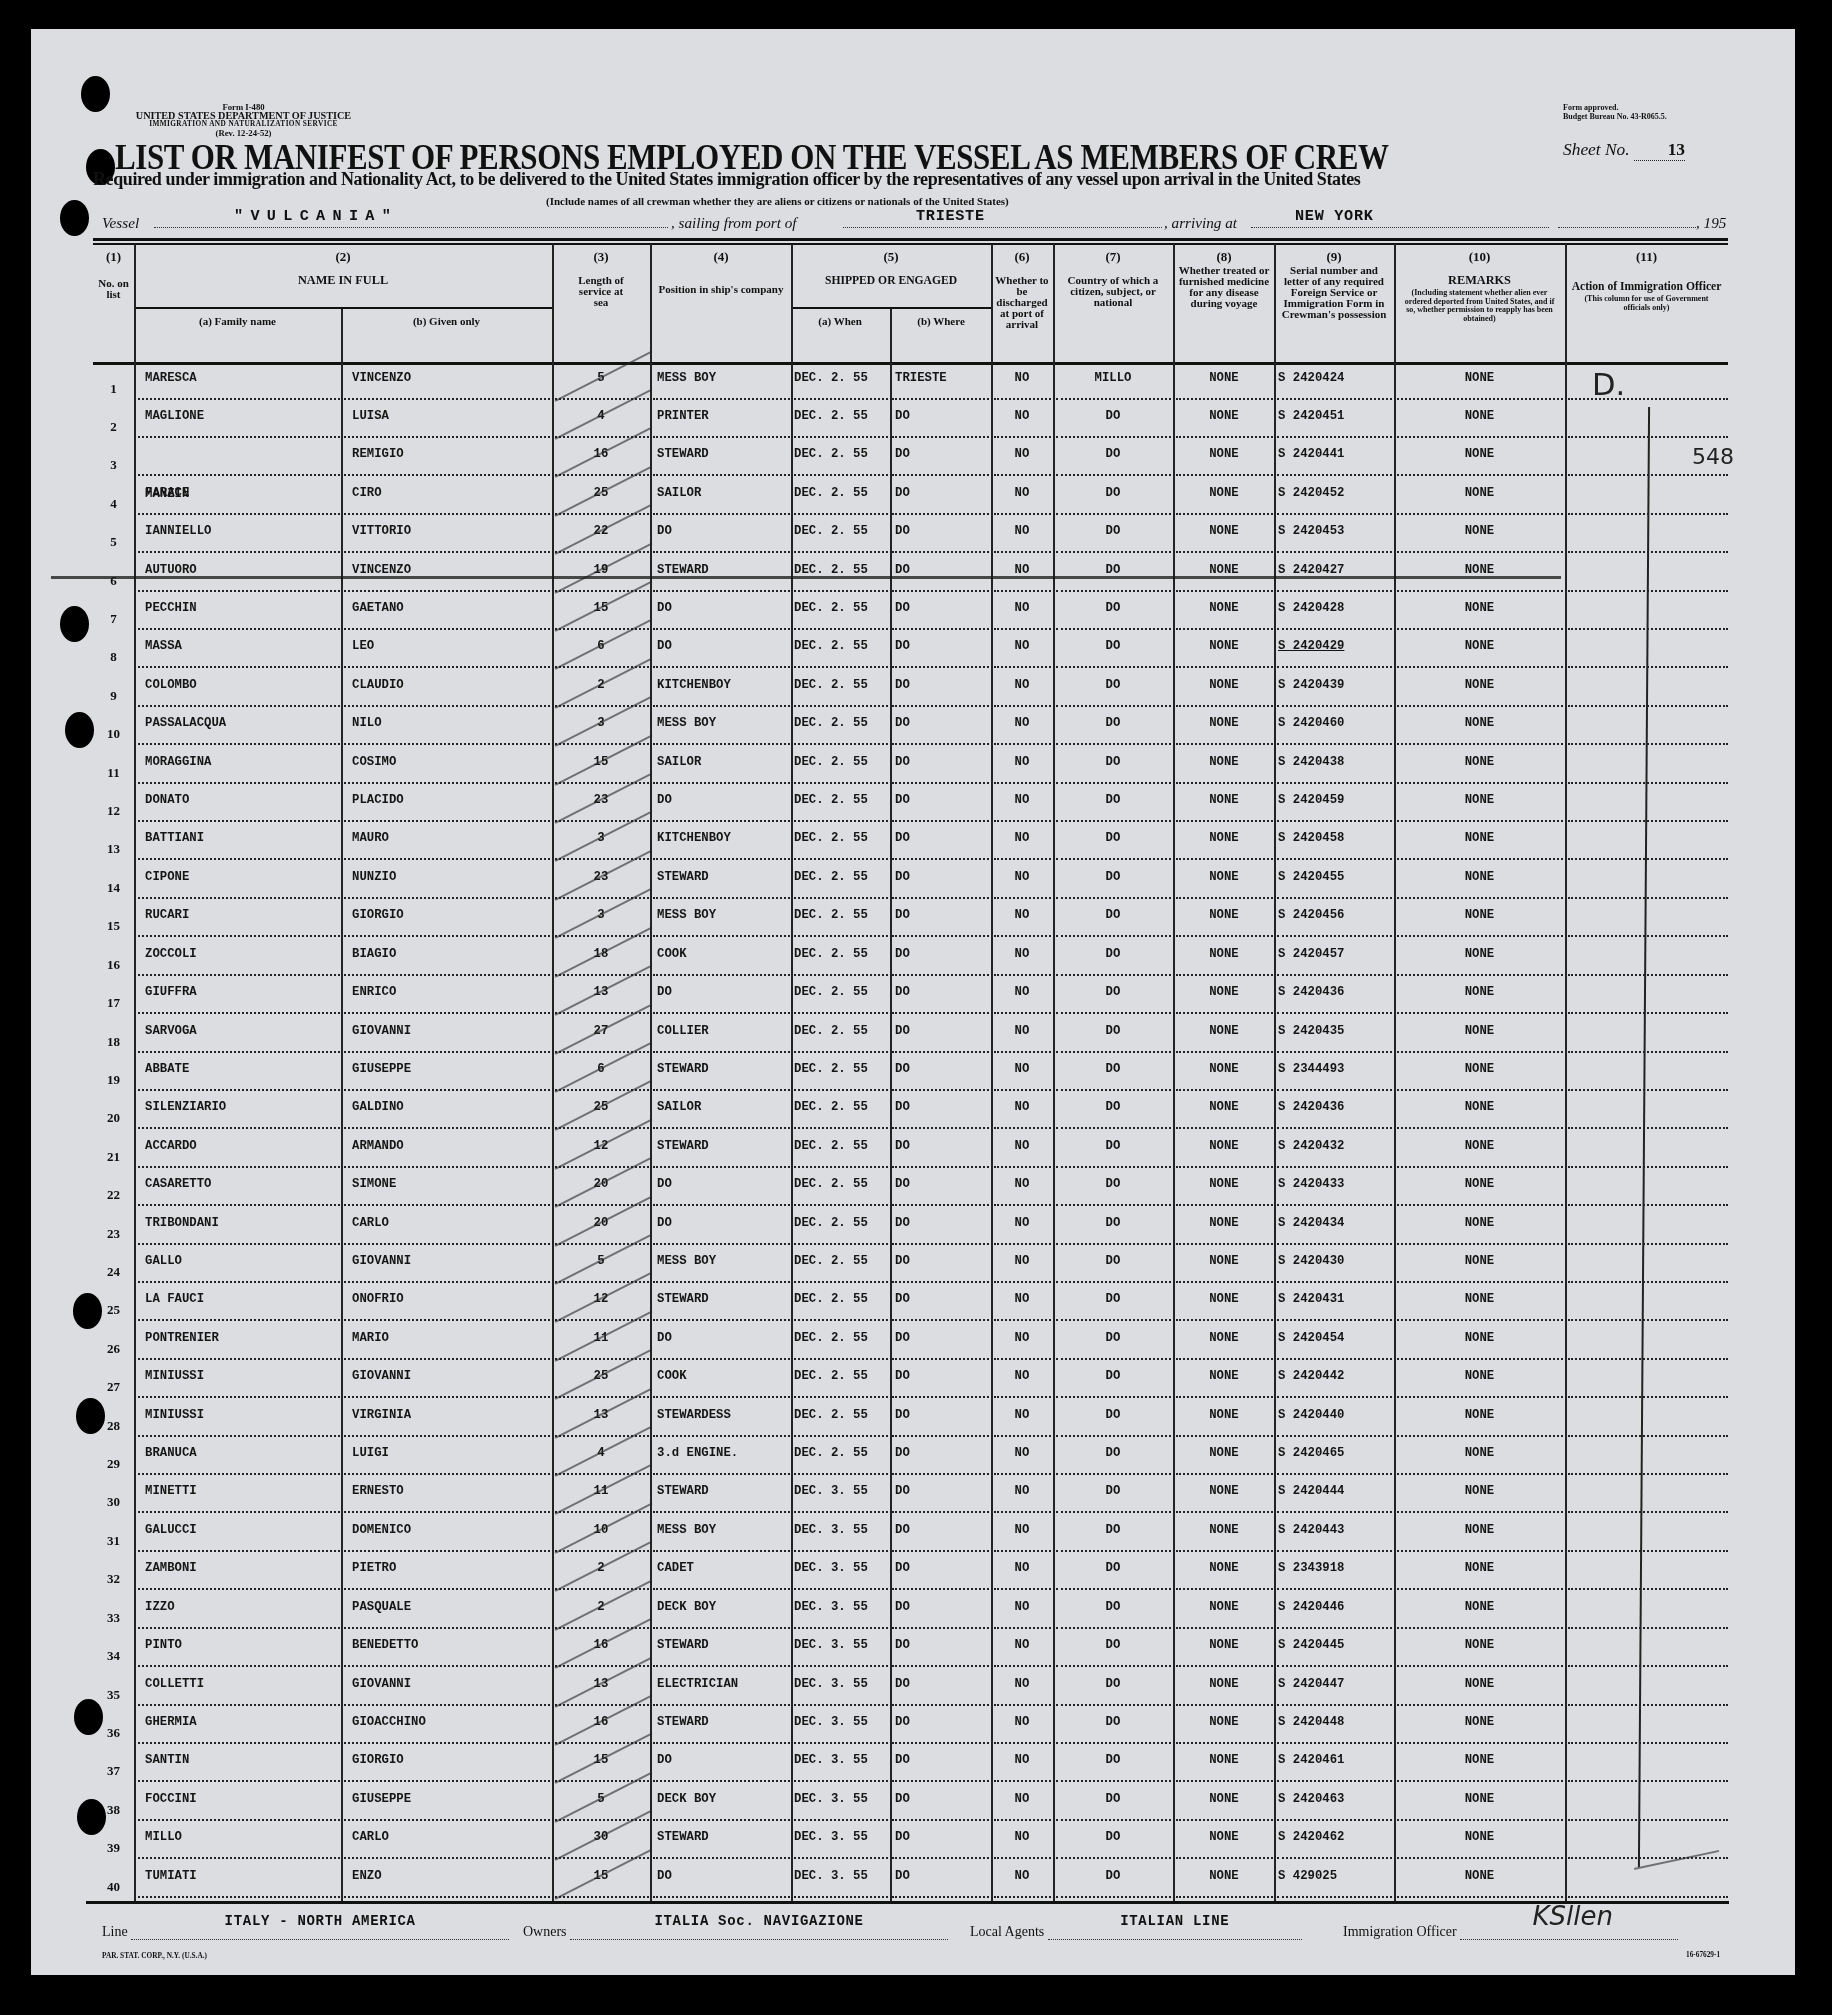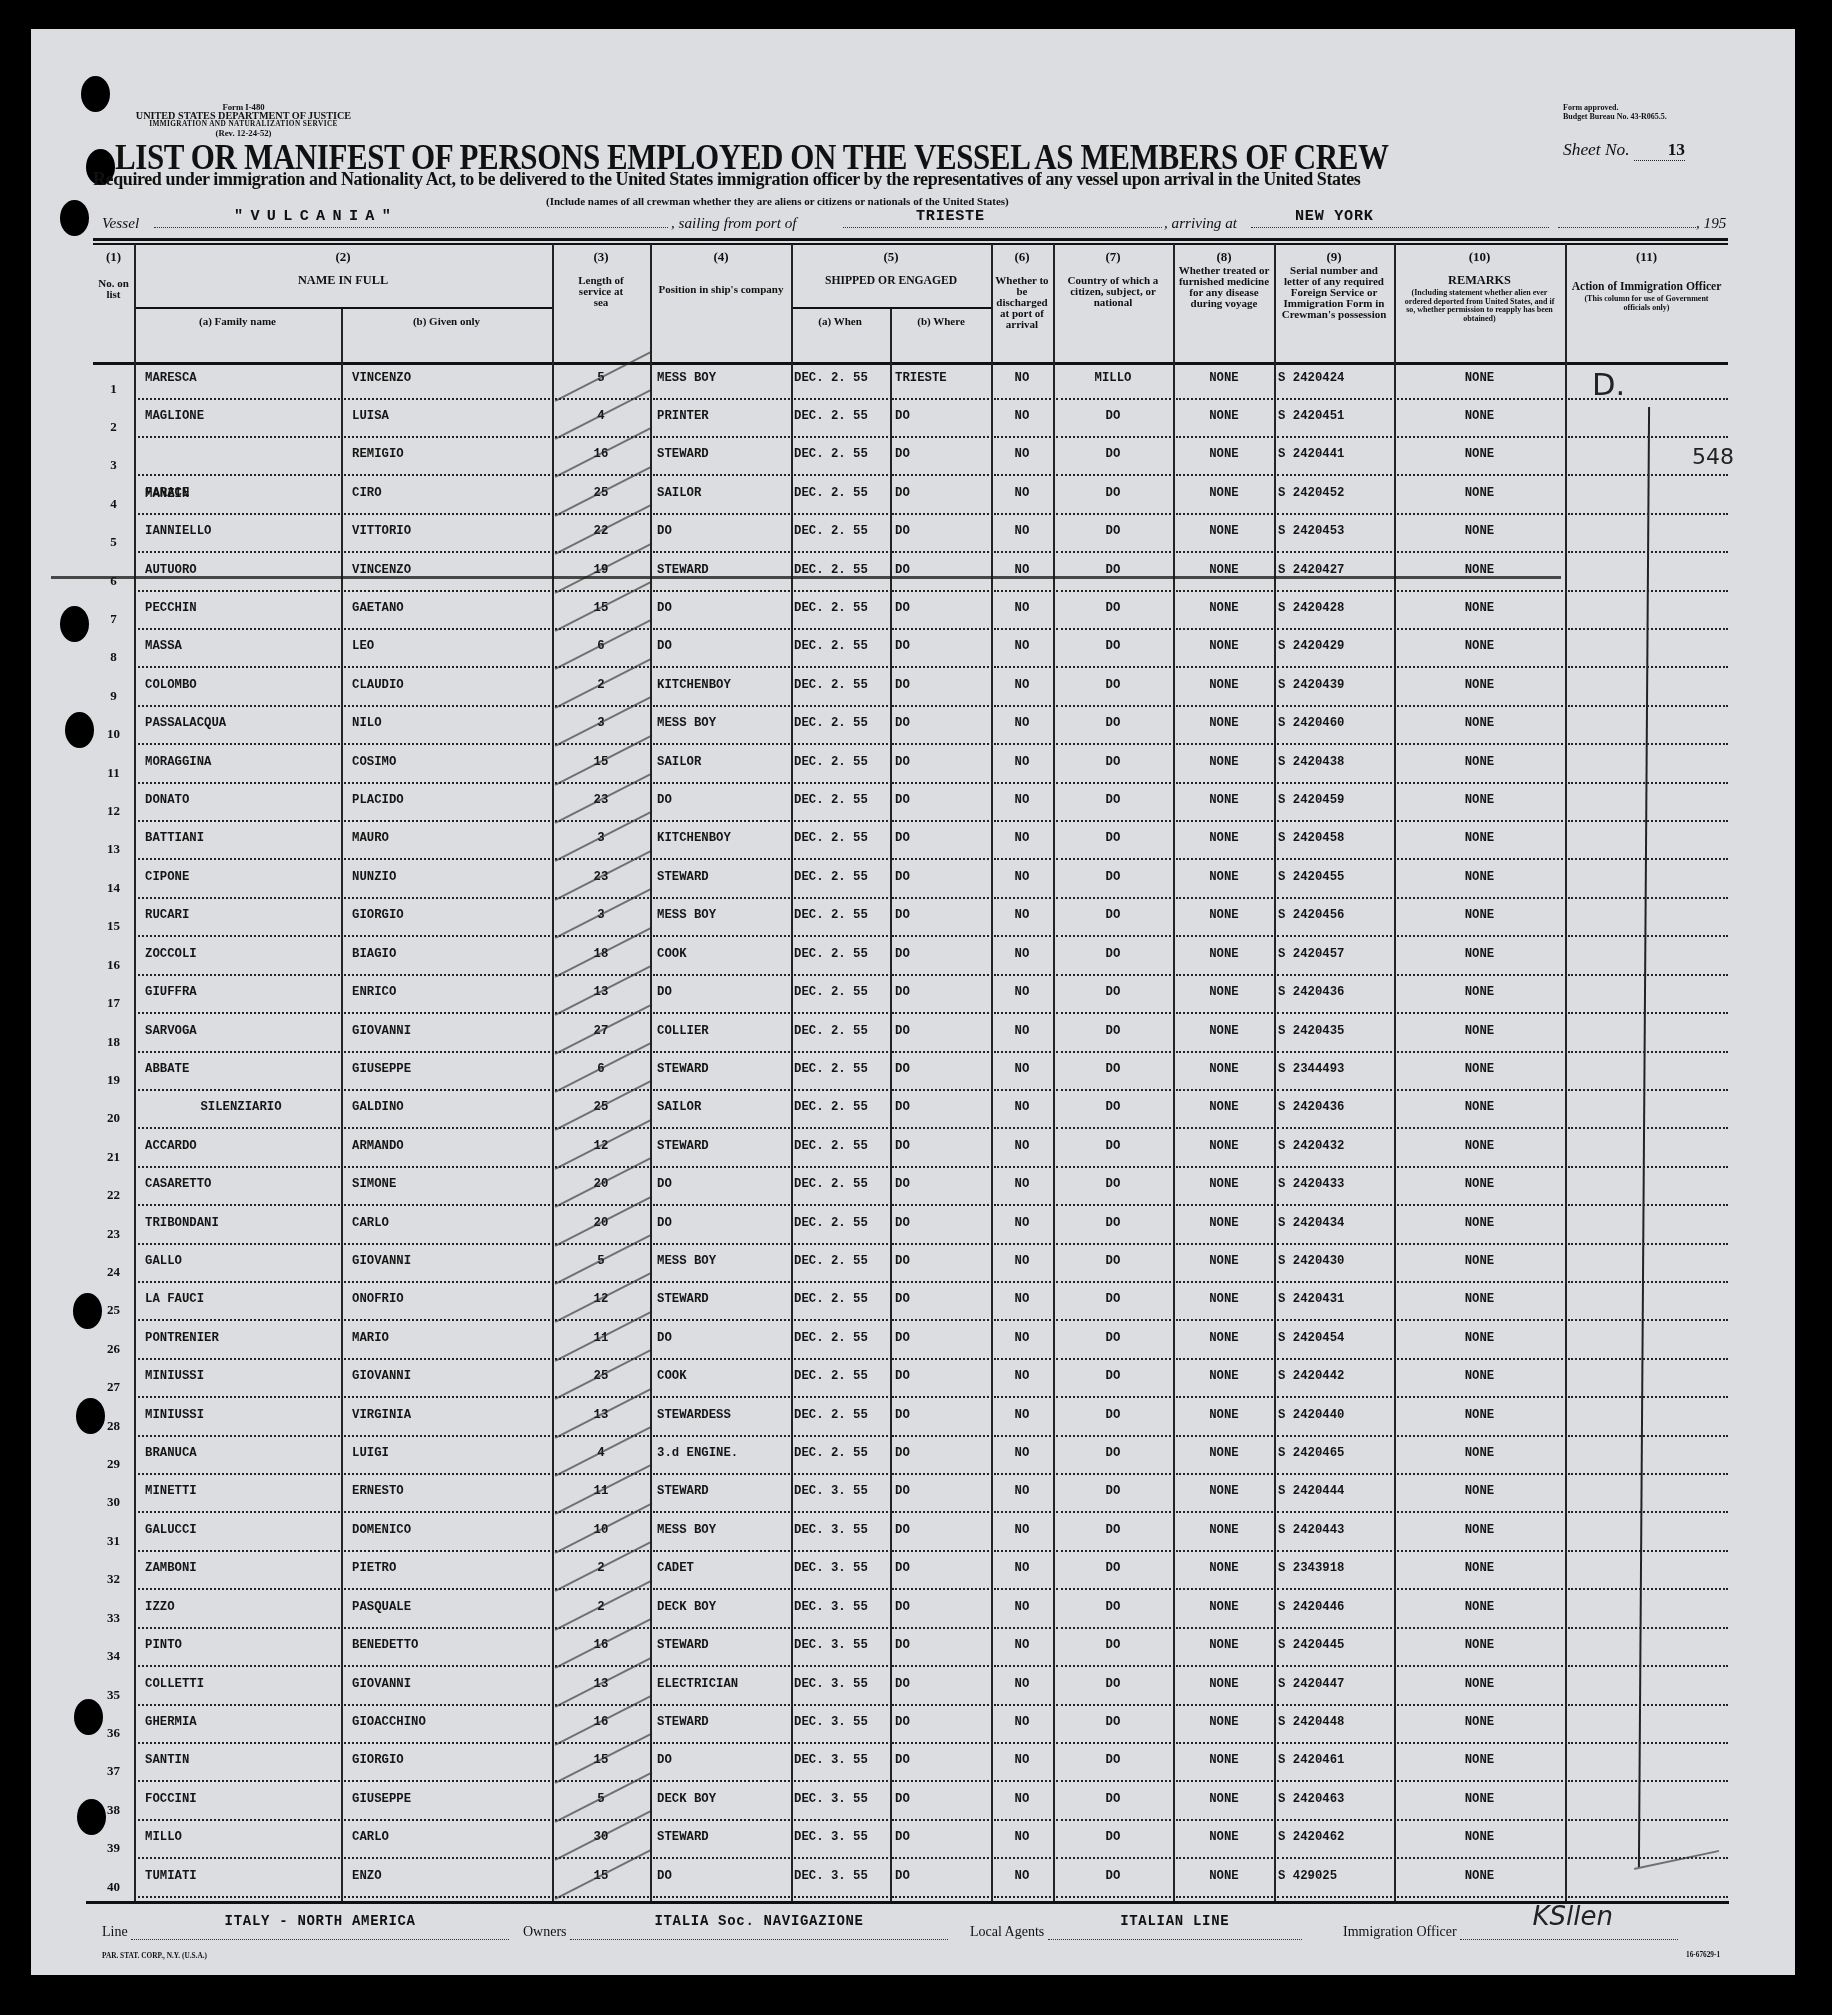--- a/index.html
+++ b/index.html
@@ -356,21 +356,21 @@
       <div class="rn" style="left: 93px; width: 41px;">8</div>
       <div class="c" style="left: 145px; width: 192px;">MASSA</div>
       <div class="c" style="left: 352px; width: 196px;">LEO</div>
       <div class="c center" style="left: 552px; width: 98px;">6</div>
       <div class="c" style="left: 657px; width: 131px;">DO</div>
       <div class="c" style="left: 794px; width: 94px;">DEC. 2. 55</div>
       <div class="c" style="left: 895px; width: 94px;">DO</div>
       <div class="c center" style="left: 991px; width: 62px;">NO</div>
       <div class="c center" style="left: 1053px; width: 120px;">DO</div>
       <div class="c center" style="left: 1173px; width: 102px;">NONE</div>
-      <div class="c" style="left: 1278px; width: 115px;">S 2420429</div>
+      <div class="c" style="left: 1278px; width: 115px; text-decoration: underline;">S 2420429</div>
       <div class="c center" style="left: 1394px; width: 171px;">NONE</div>
       <div class="dots" style="left: 138px; width: 202px;"></div>
       <div class="dots" style="left: 344px; width: 206px;"></div>
       <div class="dots" style="left: 555px; width: 94px;"></div>
       <div class="dots" style="left: 653px; width: 137px;"></div>
       <div class="dots" style="left: 794px; width: 94px;"></div>
       <div class="dots" style="left: 892px; width: 97px;"></div>
       <div class="dots" style="left: 994px; width: 57px;"></div>
       <div class="dots" style="left: 1056px; width: 115px;"></div>
       <div class="dots" style="left: 1176px; width: 97px;"></div>
@@ -671,21 +671,21 @@
       <div class="dots" style="left: 994px; width: 57px;"></div>
       <div class="dots" style="left: 1056px; width: 115px;"></div>
       <div class="dots" style="left: 1176px; width: 97px;"></div>
       <div class="dots" style="left: 1277px; width: 115px;"></div>
       <div class="dots" style="left: 1397px; width: 166px;"></div>
       <div class="dots" style="left: 1568px; width: 160px;"></div>
       <div class="pencil" style="left: 555px; top: 35px; width: 109px;"></div>
     </div>
     <div class="row" style="top: 1094px; left: 0px; width: 1833px;">
       <div class="rn" style="left: 93px; width: 41px;">20</div>
-      <div class="c" style="left: 145px; width: 192px; text-align: center;">SILENZIARIO</div>
+      <div class="c" style="left: 145px; width: 192px;">SILENZIARIO</div>
       <div class="c" style="left: 352px; width: 196px;">GALDINO</div>
       <div class="c center" style="left: 552px; width: 98px;">25</div>
       <div class="c" style="left: 657px; width: 131px;">SAILOR</div>
       <div class="c" style="left: 794px; width: 94px;">DEC. 2. 55</div>
       <div class="c" style="left: 895px; width: 94px;">DO</div>
       <div class="c center" style="left: 991px; width: 62px;">NO</div>
       <div class="c center" style="left: 1053px; width: 120px;">DO</div>
       <div class="c center" style="left: 1173px; width: 102px;">NONE</div>
       <div class="c" style="left: 1278px; width: 115px;">S 2420436</div>
       <div class="c center" style="left: 1394px; width: 171px;">NONE</div>

